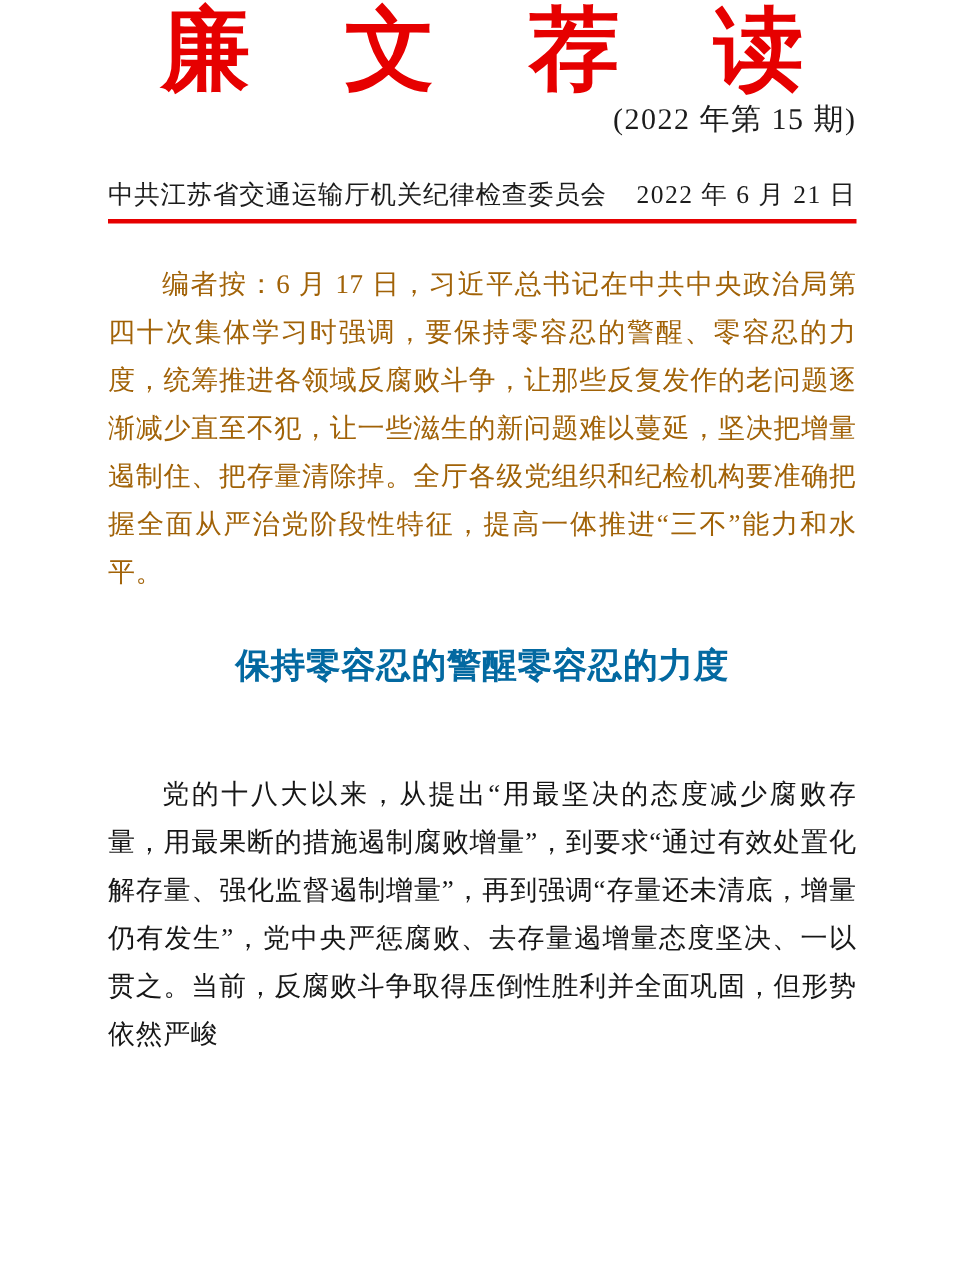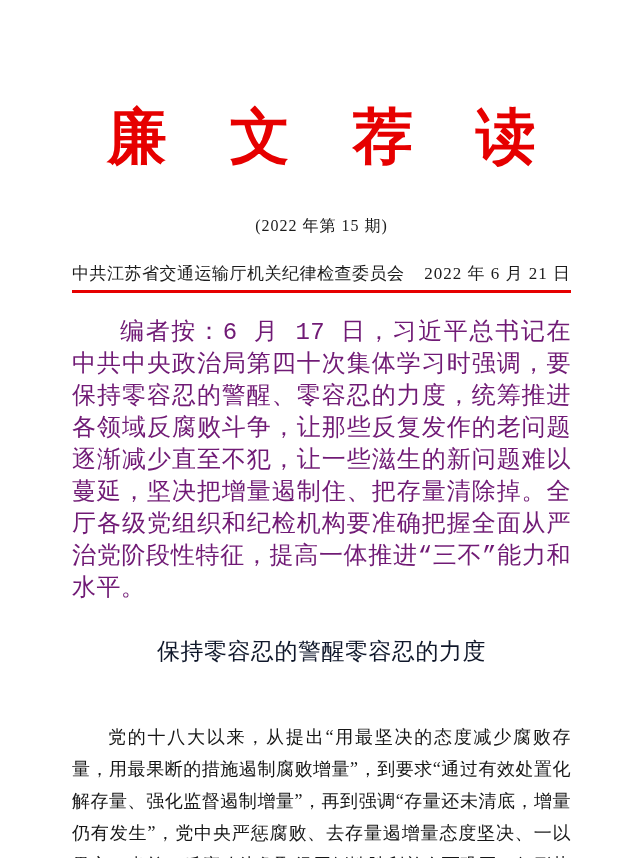--- a/index.html
+++ b/index.html
@@ -14,69 +14,66 @@
     color:var(--ink);
     overflow:hidden;
   }
   .page{
     position:relative;
     width:643px;height:858px;
     box-sizing:border-box;
     padding:0 72px;
   }
   .masthead{
-    margin-top:104px;
     text-align:center;
     font-size:60px;
     line-height:1.1;
     font-weight:bold;
     color:var(--accent);
     letter-spacing:0.40em;
     text-indent:0.40em;
     white-space:nowrap;
   }
   .issue-line{
-    margin-top:46px;
-    text-align:center;
-    font-size:16px;
+    text-align:right;
+    font-size:20px;
     letter-spacing:1px;
   }
   .header-row{
     margin-top:25px;
     display:flex;
     justify-content:space-between;
     align-items:flex-start;
     font-size:17px;
     white-space:nowrap;
   }
   .org-name{letter-spacing:0.5px;}
   .issue-date{letter-spacing:1px;}
   .red-rule{
     margin-top:5px;
     border:none;
     border-top:3px solid var(--accent);
     height:0;
   }
   .editor-note{
     margin:24px 0 0 0;
-    font-size:24px;
+    font-size:18px;
     line-height:32px;
     text-align:justify;
     text-indent:2em;
     letter-spacing:0.4px;
-    color:#701a75;
-    font-family:Liberation Mono, monospace;
+    color:#a16207;
   }
   .article-title{
     margin-top:31px;
     text-align:center;
     font-size:23px;
-    font-weight:normal;
+    font-weight:bold;
     letter-spacing:0.5px;
-    color:#0f172a;
+    color:#0369a1;
   }
   .article-body{
     margin:54px 0 0 0;
     font-size:18px;
     line-height:32px;
     text-align:justify;
     text-indent:2em;
     letter-spacing:0.4px;
     color:#161616;
   }

